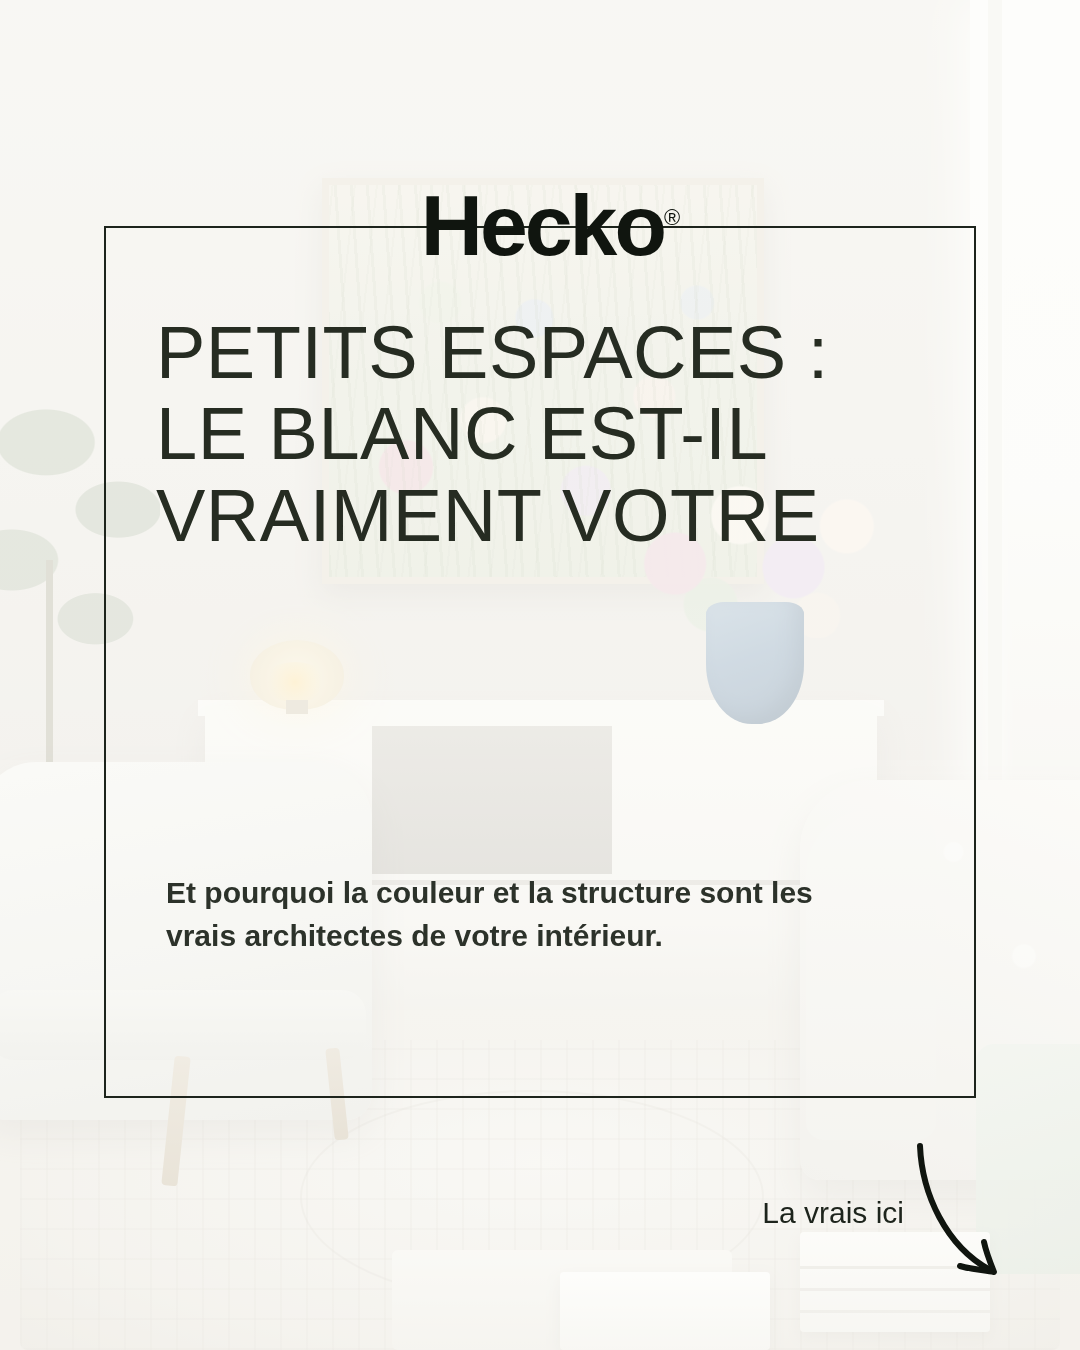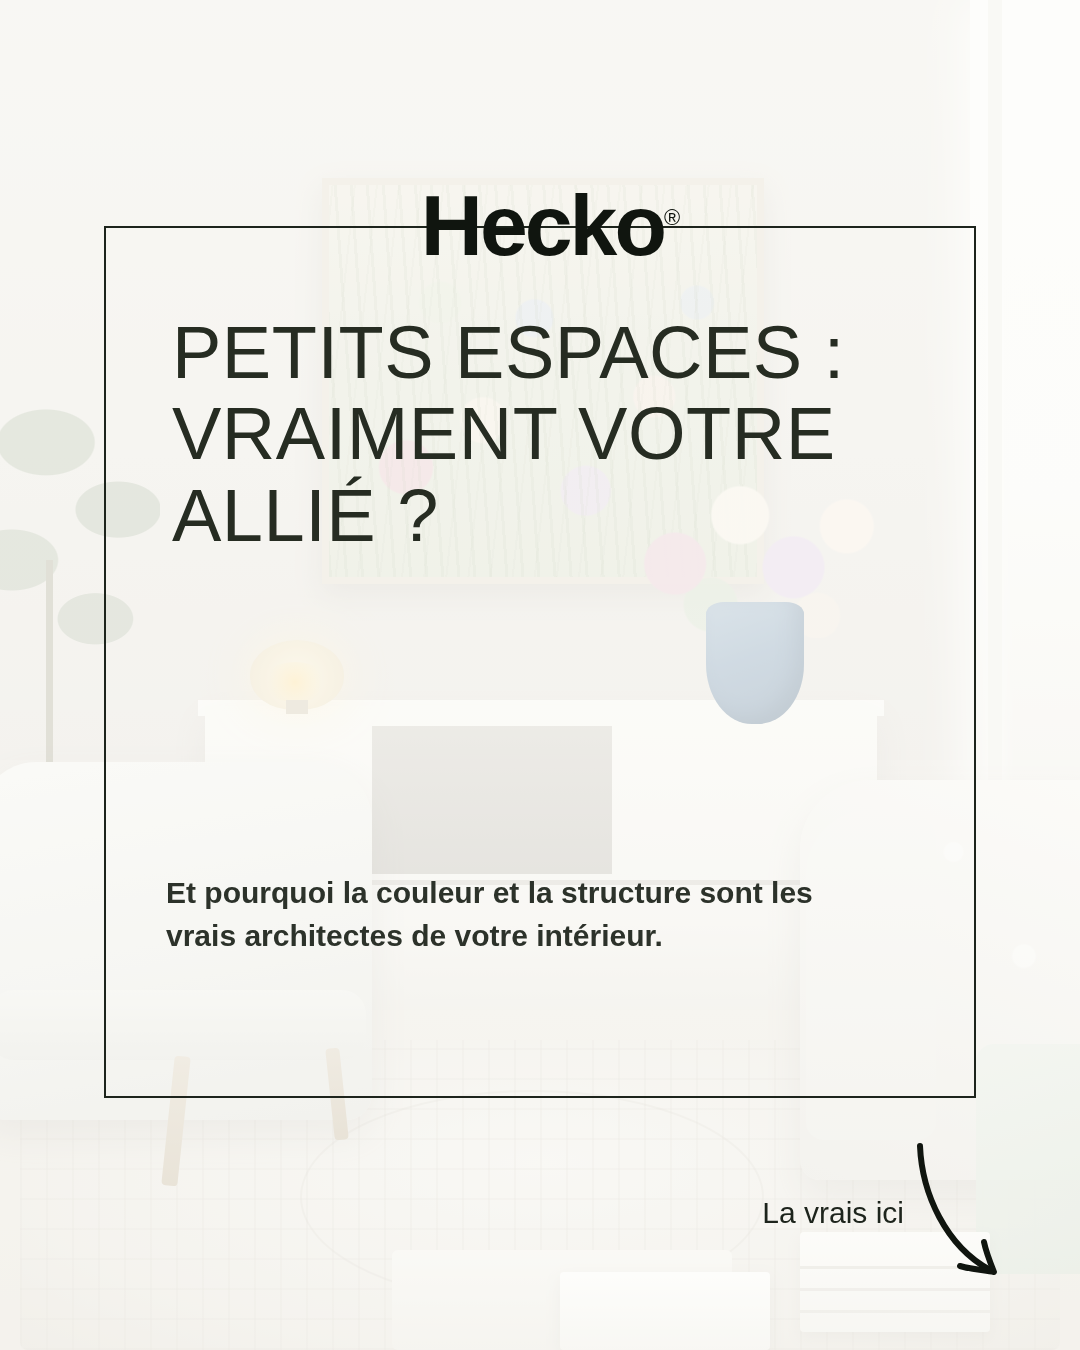--- a/index.html
+++ b/index.html
@@ -334,21 +334,20 @@
     position: absolute;
     left: 156px;
     top: 312px;
     width: 790px;
     font-size: 74px;
     line-height: 1.10;
     font-weight: 400;
     letter-spacing: 0.5px;
     color: #262c22;
     text-transform: uppercase;
-    margin-left: 16px;
   }
   .subhead {
     position: absolute;
     left: 166px;
     top: 872px;
     width: 700px;
     font-size: 30px;
     line-height: 1.42;
     font-weight: 700;
     color: #2c322a;
@@ -422,22 +421,22 @@
   <div class="content">
 
     <div class="frame-border"></div>
 
     <div class="brand">
       <span>Hecko</span><span class="reg">®</span>
     </div>
 
     <div class="headline">
       <div>PETITS ESPACES :</div>
+      <div>LE BLANC EST-IL</div>
       <div>VRAIMENT VOTRE</div>
-      <div>ALLIÉ ?</div>
     </div>
 
     <div class="subhead">Et pourquoi la couleur et la structure sont les vrais architectes de votre intérieur.</div>
 
     <div class="cta">La vrais ici</div>
 
     <svg class="arrow" viewBox="0 0 120 150">
       <path d="M8 4 C 10 52, 34 104, 78 128" fill="none" stroke="#10150f" stroke-width="6" stroke-linecap="round"></path>
       <path d="M48 124 C 62 128, 72 128, 82 130 C 78 120, 74 110, 72 100" fill="none" stroke="#10150f" stroke-width="6" stroke-linecap="round" stroke-linejoin="round"></path>
     </svg>

